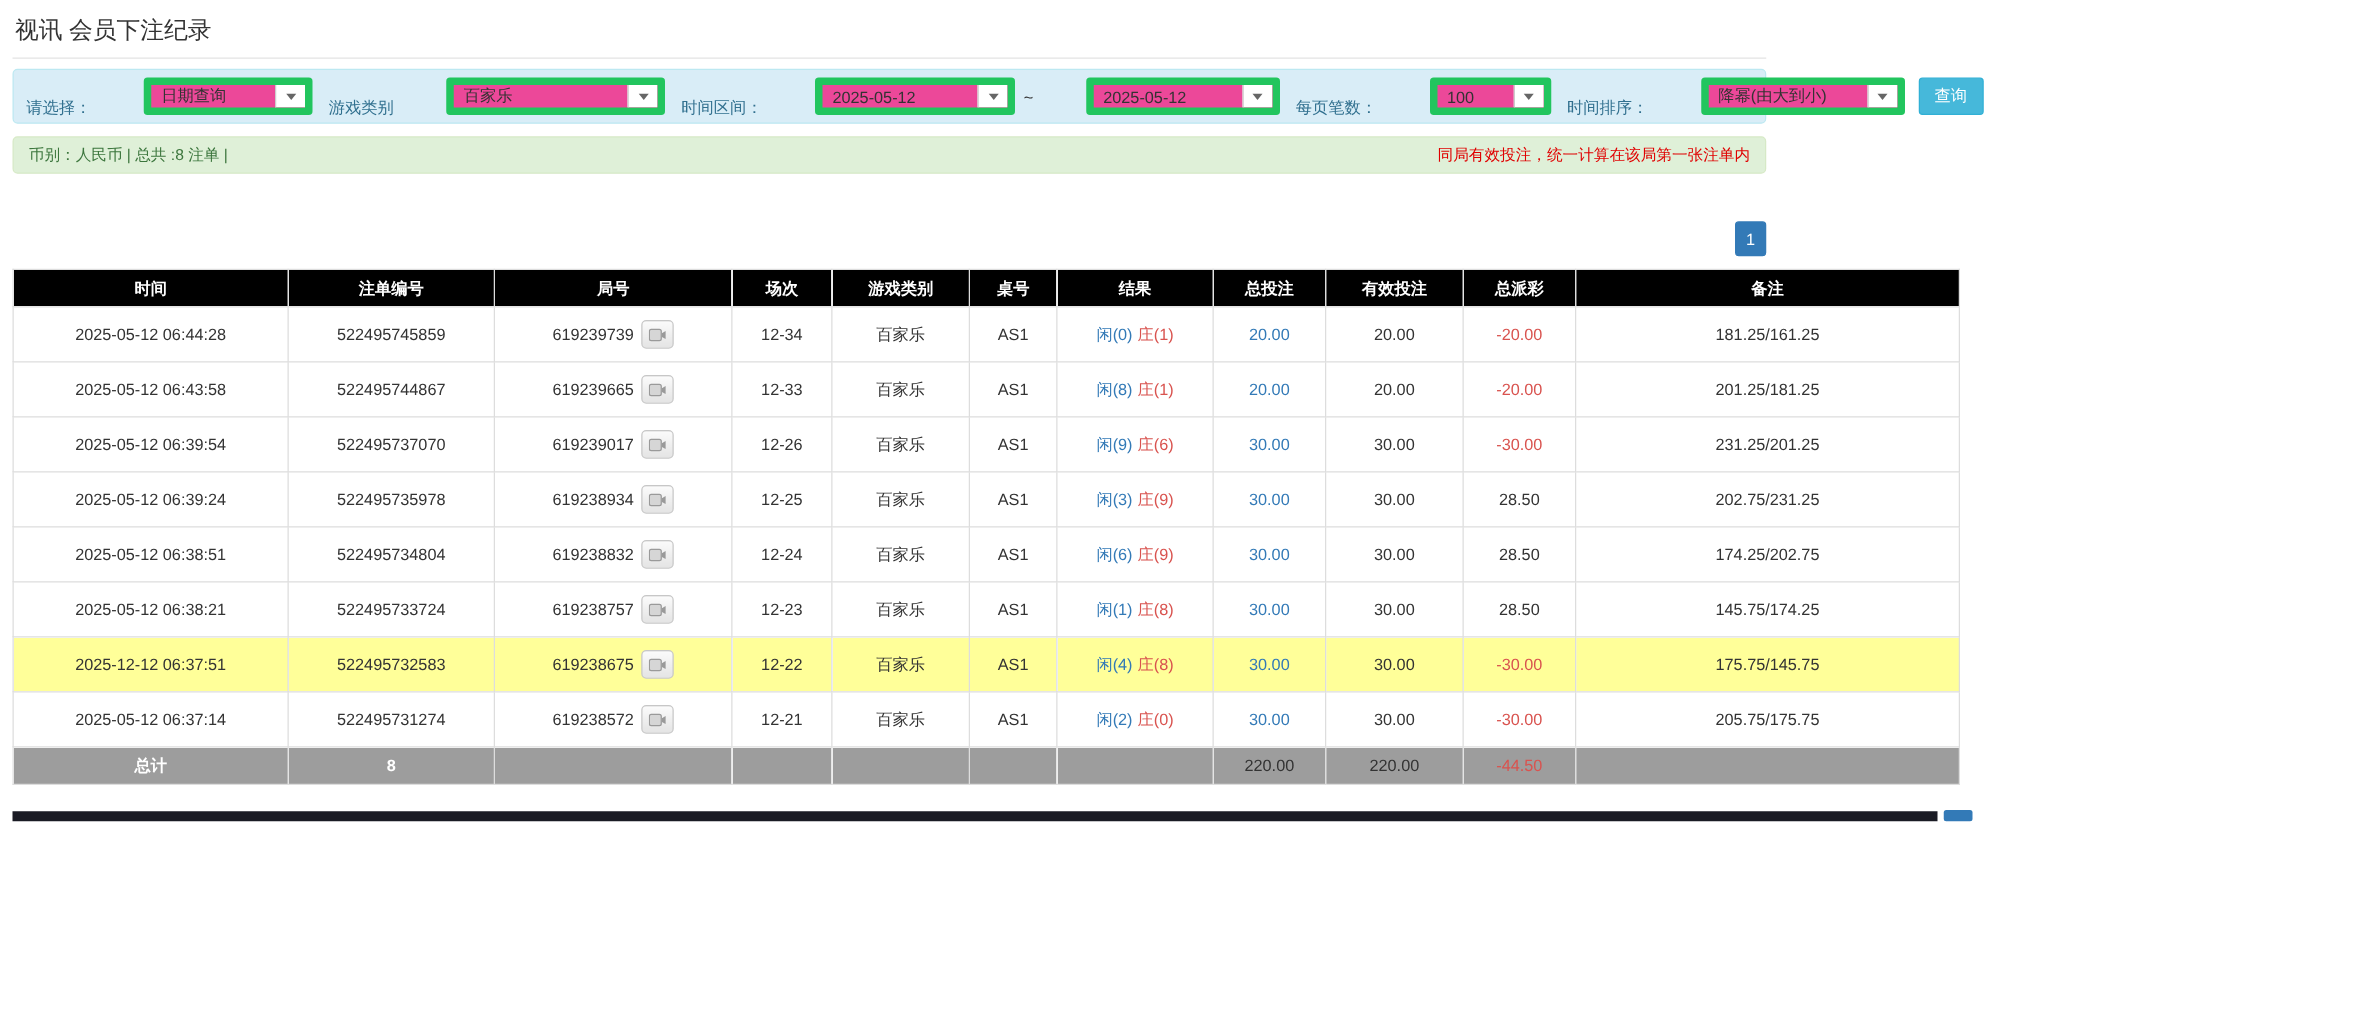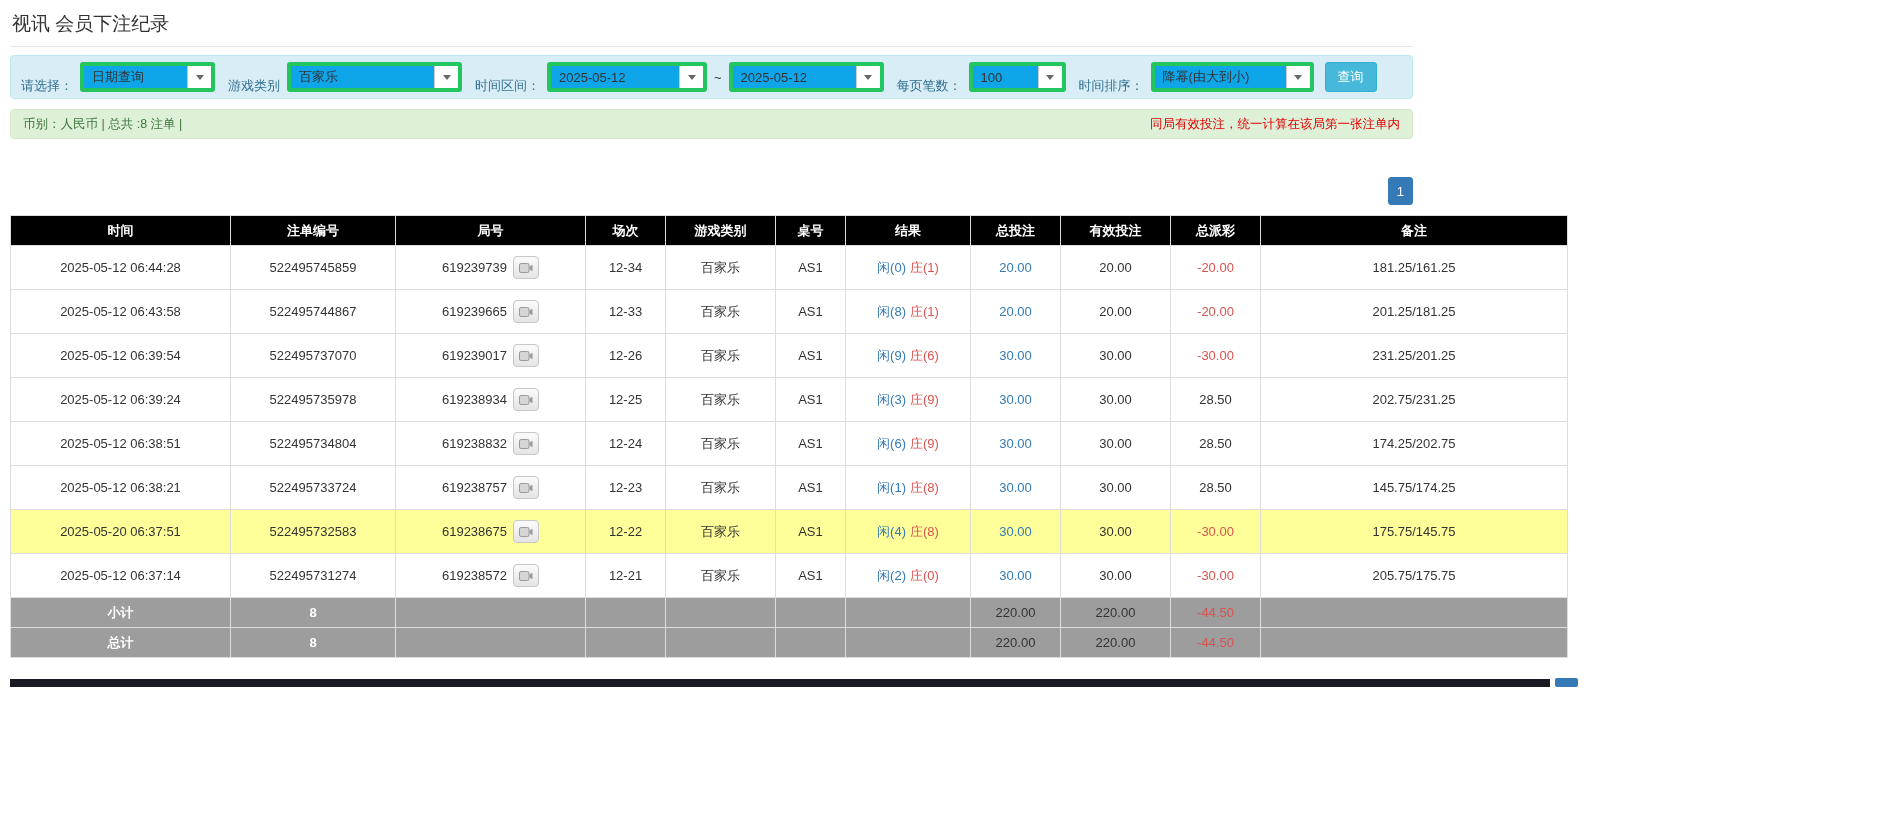--- a/index.html
+++ b/index.html
@@ -31,22 +31,22 @@
     padding:11px 2px 9px 2px;border-bottom:1px solid #e3e3e3;
   }
   
   .filter-bar{
     margin-top:8px;background:var(--filter-bg);border:1px solid var(--filter-border);
     border-radius:4px;padding:7px 10px;display:flex;align-items:center;gap:7px;height:44px;
   }
   .flabel{color:var(--label-blue);font-weight:normal;white-space:nowrap;margin-top:17px;}
   .flabel.gap{margin-left:6px;}
   .combo{
-    display:inline-flex;align-items:stretch;height:30px;background:#0ea5e9;
-    border:4px solid #22c55e;border-radius:3px;overflow:hidden;flex:none;
+    display:inline-flex;align-items:stretch;height:30px;background:#ec4899;
+    border:6px solid #22c55e;border-radius:3px;overflow:hidden;flex:none;margin-left:35px;
   }
   .combo input{
     border:none;outline:none;background:transparent;padding:0 8px;
     font-size:13px;color:#333;flex:1;min-width:0;
     font-family:"Liberation Sans","DejaVu Sans",sans-serif;
   }
   .combo .combo-arrow{
     width:24px;border:none;border-left:1px solid #ccc;background:#fff;
     display:flex;align-items:center;justify-content:center;cursor:pointer;padding:0;flex:none;
   }
@@ -310,21 +310,21 @@
     <td class="c-session">12-23</td>
     <td class="c-game">百家乐</td>
     <td class="c-table">AS1</td>
     <td class="c-result"><span class="player">闲(1)</span><span class="banker">庄(8)</span></td>
     <td><a class="bet-link">30.00</a></td>
     <td class="c-validbet">30.00</td>
     <td class="c-payout">28.50</td>
     <td class="c-remark">145.75/174.25</td>
   </tr>
         <tr class="highlight">
-    <td class="c-time">2025-05-20 06:37:51</td>
+    <td class="c-time">2025-12-12 06:37:51</td>
     <td class="c-bet">522495732583</td>
     <td class="c-round">
       <span class="c-round-id">619238675</span><span class="replay-btn">
               <svg width="14" height="12" viewBox="0 0 14 12">
                 <rect x="0.5" y="1.5" width="9.5" height="9" rx="1.5" fill="#d6d6d6" stroke="#9a9a9a"></rect>
                 <path d="M10.5 4.5 L13.5 2.8 L13.5 9.2 L10.5 7.5 Z" fill="#9a9a9a"></path>
               </svg>
             </span>
     </td>
     <td class="c-session">12-22</td>
@@ -351,33 +351,20 @@
     <td class="c-game">百家乐</td>
     <td class="c-table">AS1</td>
     <td class="c-result"><span class="player">闲(2)</span><span class="banker">庄(0)</span></td>
     <td><a class="bet-link">30.00</a></td>
     <td class="c-validbet">30.00</td>
     <td class="c-payout neg">-30.00</td>
     <td class="c-remark">205.75/175.75</td>
   </tr>
       </tbody>
     <tfoot>
-      <tr>
-        <td>小计</td>
-        <td>8</td>
-        <td></td>
-        <td></td>
-        <td></td>
-        <td></td>
-        <td></td>
-        <td class="foot-num">220.00</td>
-        <td class="foot-num">220.00</td>
-        <td class="foot-num neg">-44.50</td>
-        <td></td>
-      </tr>
       <tr>
         <td>总计</td>
         <td>8</td>
         <td></td>
         <td></td>
         <td></td>
         <td></td>
         <td></td>
         <td class="foot-num">220.00</td>
         <td class="foot-num">220.00</td>

